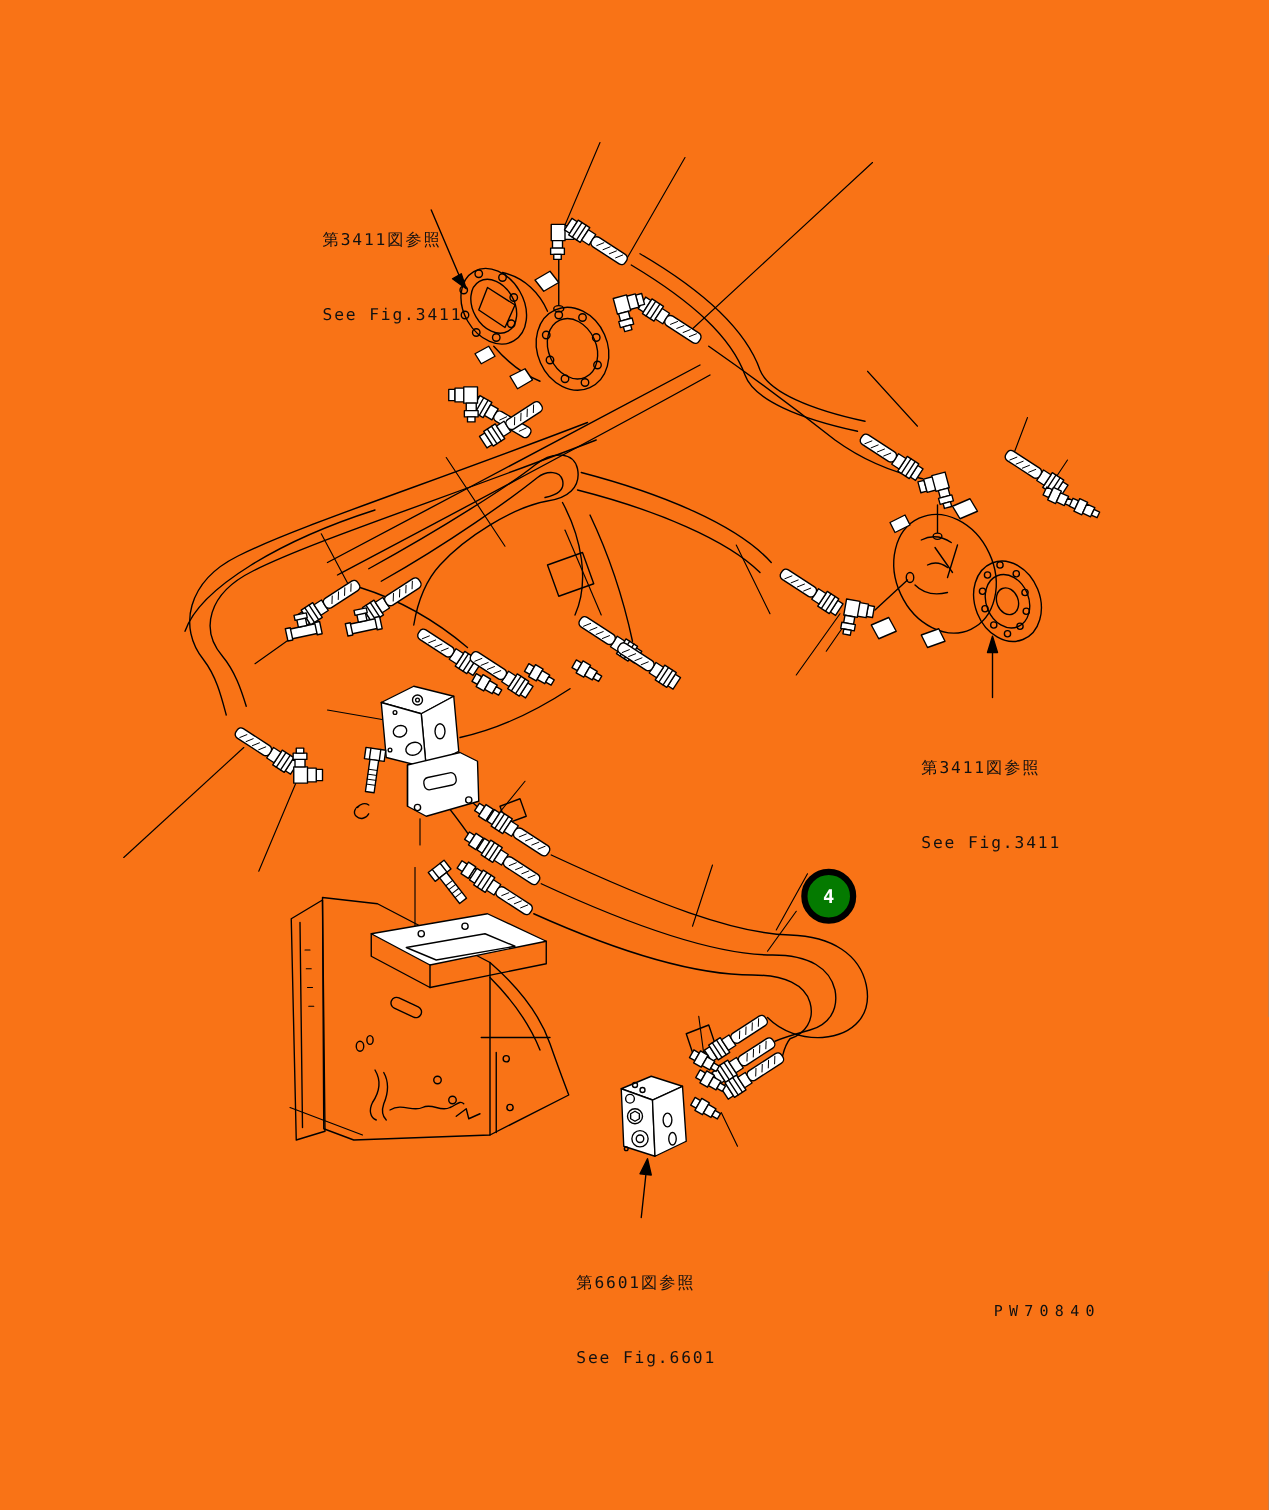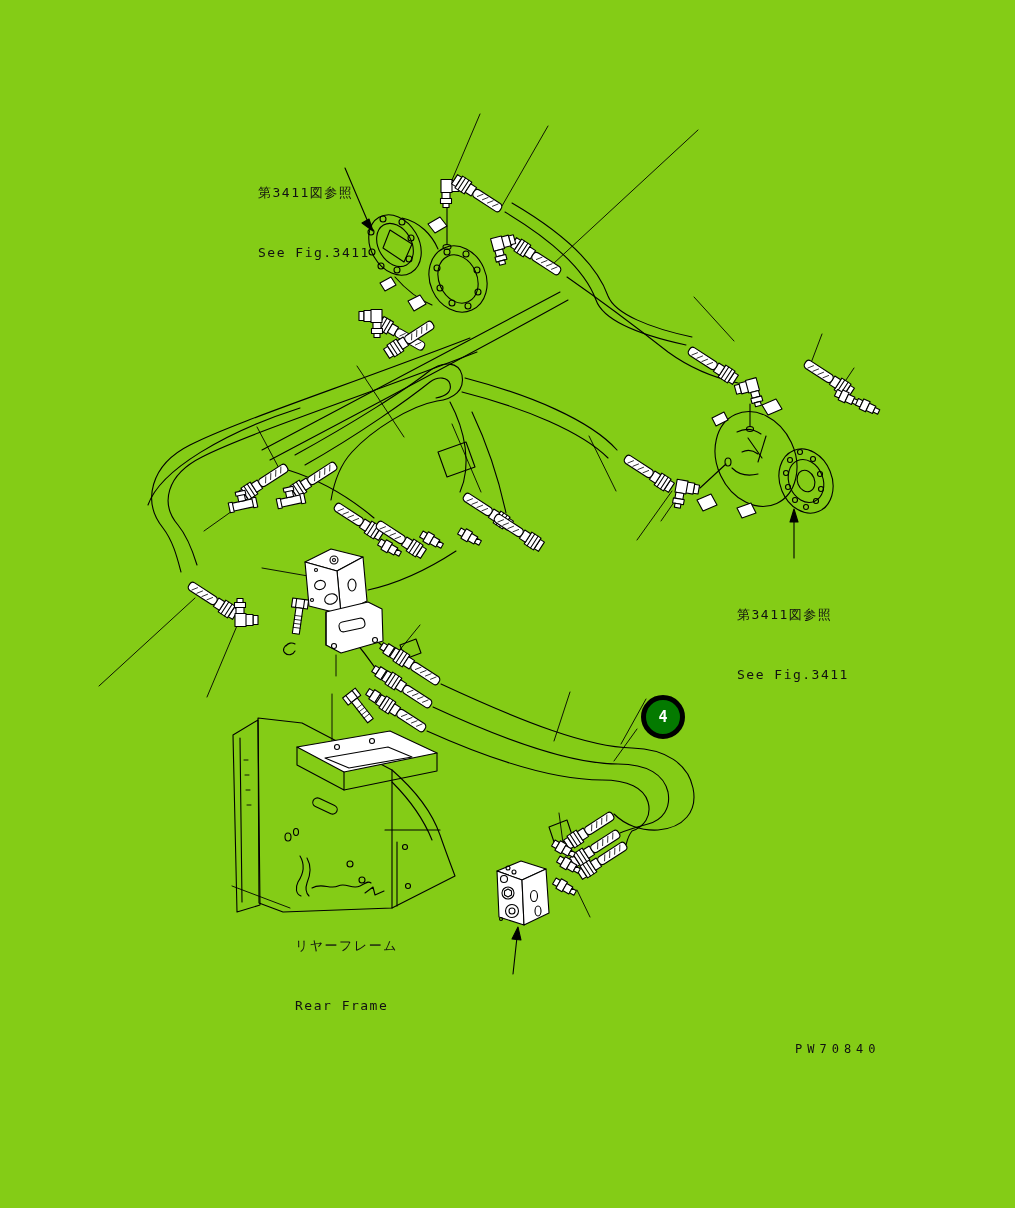--- a/index.html
+++ b/index.html
@@ -1,16 +1,16 @@
 <!DOCTYPE html>
 <html><head>
 <meta charset="utf-8">
 <style>
   html,body{margin:0;padding:0;background:#888;}
-  #stage{position:relative;width:1015px;height:1208px;background:#84cc16;margin:0 auto;
+  #stage{position:relative;width:1015px;height:1208px;background:#f97316;margin:0 auto;
          font-family:"DejaVu Sans Mono","DejaVu Sans",monospace;overflow:hidden;}
   svg{position:absolute;left:0;top:0;}
   .lbl{position:absolute;font-size:13px;line-height:20px;letter-spacing:1.5px;color:#111;white-space:pre;}
   .lbl div{height:20px;}
   .code{position:absolute;font-size:12px;letter-spacing:5px;color:#111;}
   .balloon{position:absolute;left:641px;top:695px;width:34px;height:34px;border:5px solid #000;
            border-radius:50%;display:flex;align-items:center;justify-content:center;
            color:#fff;font-size:15px;font-weight:bold;}
   line,path,ellipse,circle,rect,polygon,polyline{vector-effect:non-scaling-stroke;}
 </style>
@@ -321,25 +321,25 @@
 <div class="lbl" style="left:258px;top:143px;">
   <div>第3411図参照</div>
   <div>See Fig.3411</div>
 </div>
 
 <div class="lbl" style="left:737px;top:565px;">
   <div>第3411図参照</div>
   <div>See Fig.3411</div>
 </div>
 
-<div class="lbl" style="left:295px;top:896px;">
-  <div>リヤーフレーム</div>
-  <div>Rear Frame</div>
-</div>
-
+
+<div class="lbl" style="left:461px;top:977px;">
+  <div>第6601図参照</div>
+  <div>See Fig.6601</div>
+</div>
 
 <div class="balloon" id="balloon4" style="background: rgb(4, 122, 0); border-color: rgb(0, 0, 0); color: rgb(255, 255, 255);">
   <span>4</span>
 </div>
 
 <div class="code" style="left:795px;top:1042px;">PW70840</div>
 
 </div>
 
 </body></html>

